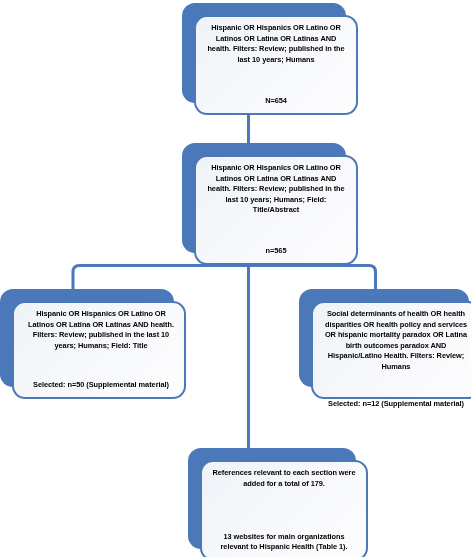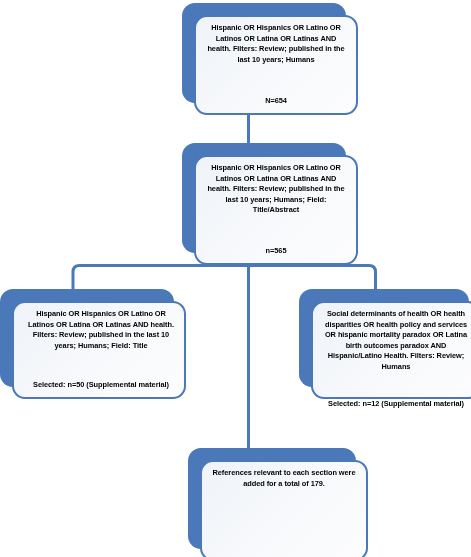--- a/index.html
+++ b/index.html
@@ -133,16 +133,17 @@
     <div class="card">
       <p>Social determinants of health OR health disparities OR health policy and services OR hispanic mortality paradox OR Latina birth outcomes paradox AND Hispanic/Latino Health. Filters: Review; Humans</p>
       <p class="spaced">Selected: n=12 (Supplemental material)</p>
     </div>
   </div>
 
   <div class="node" id="node-final-results">
     <div class="shadow"></div>
     <div class="card">
       <p>References relevant to each section were added for a total of 179.</p>
+      <p class="spaced">13 websites for main organizations relevant to Hispanic Health (Table 1).</p>
     </div>
   </div>
 
 </div>
 
 </body></html>

